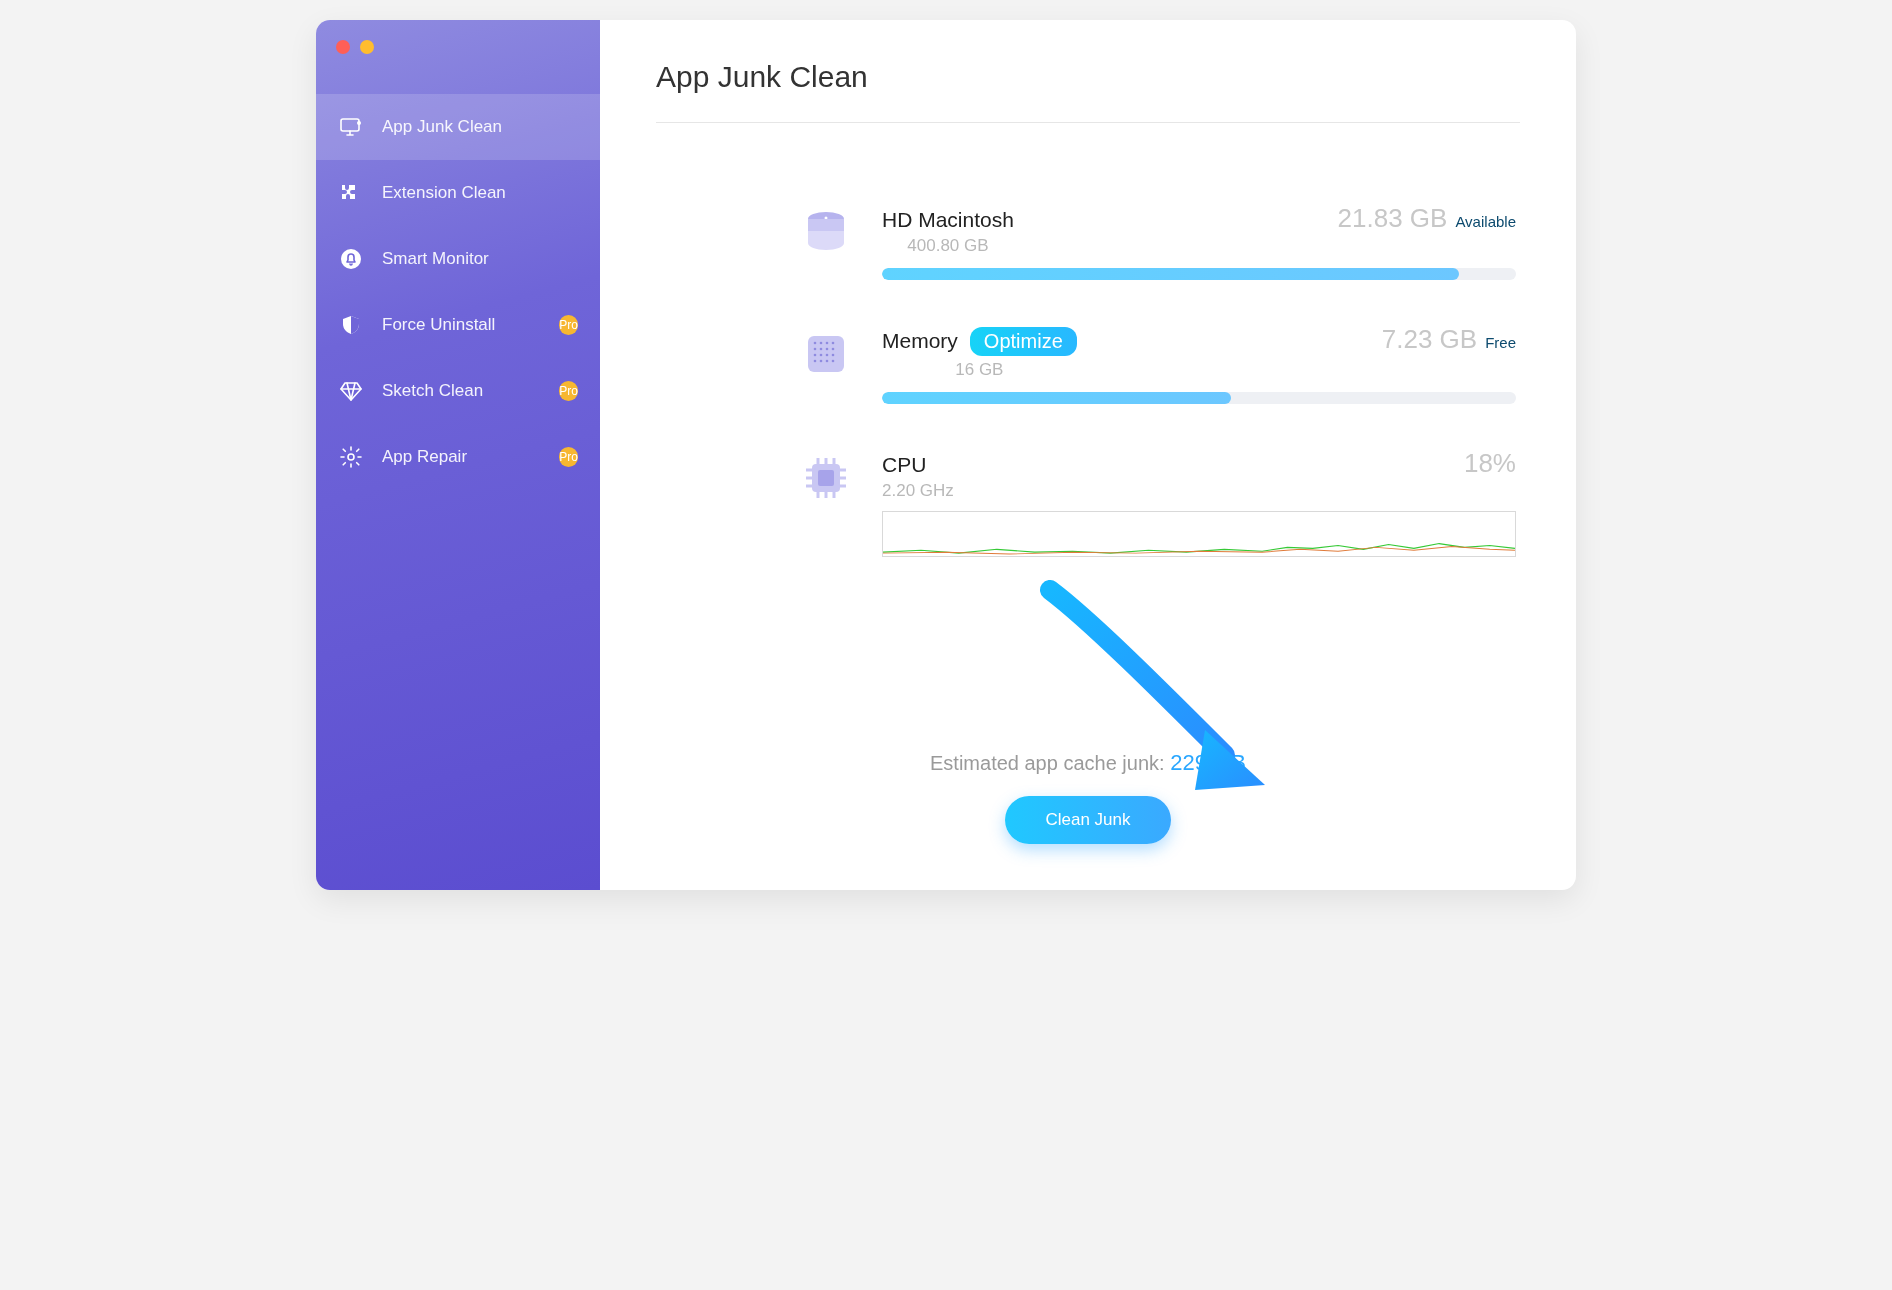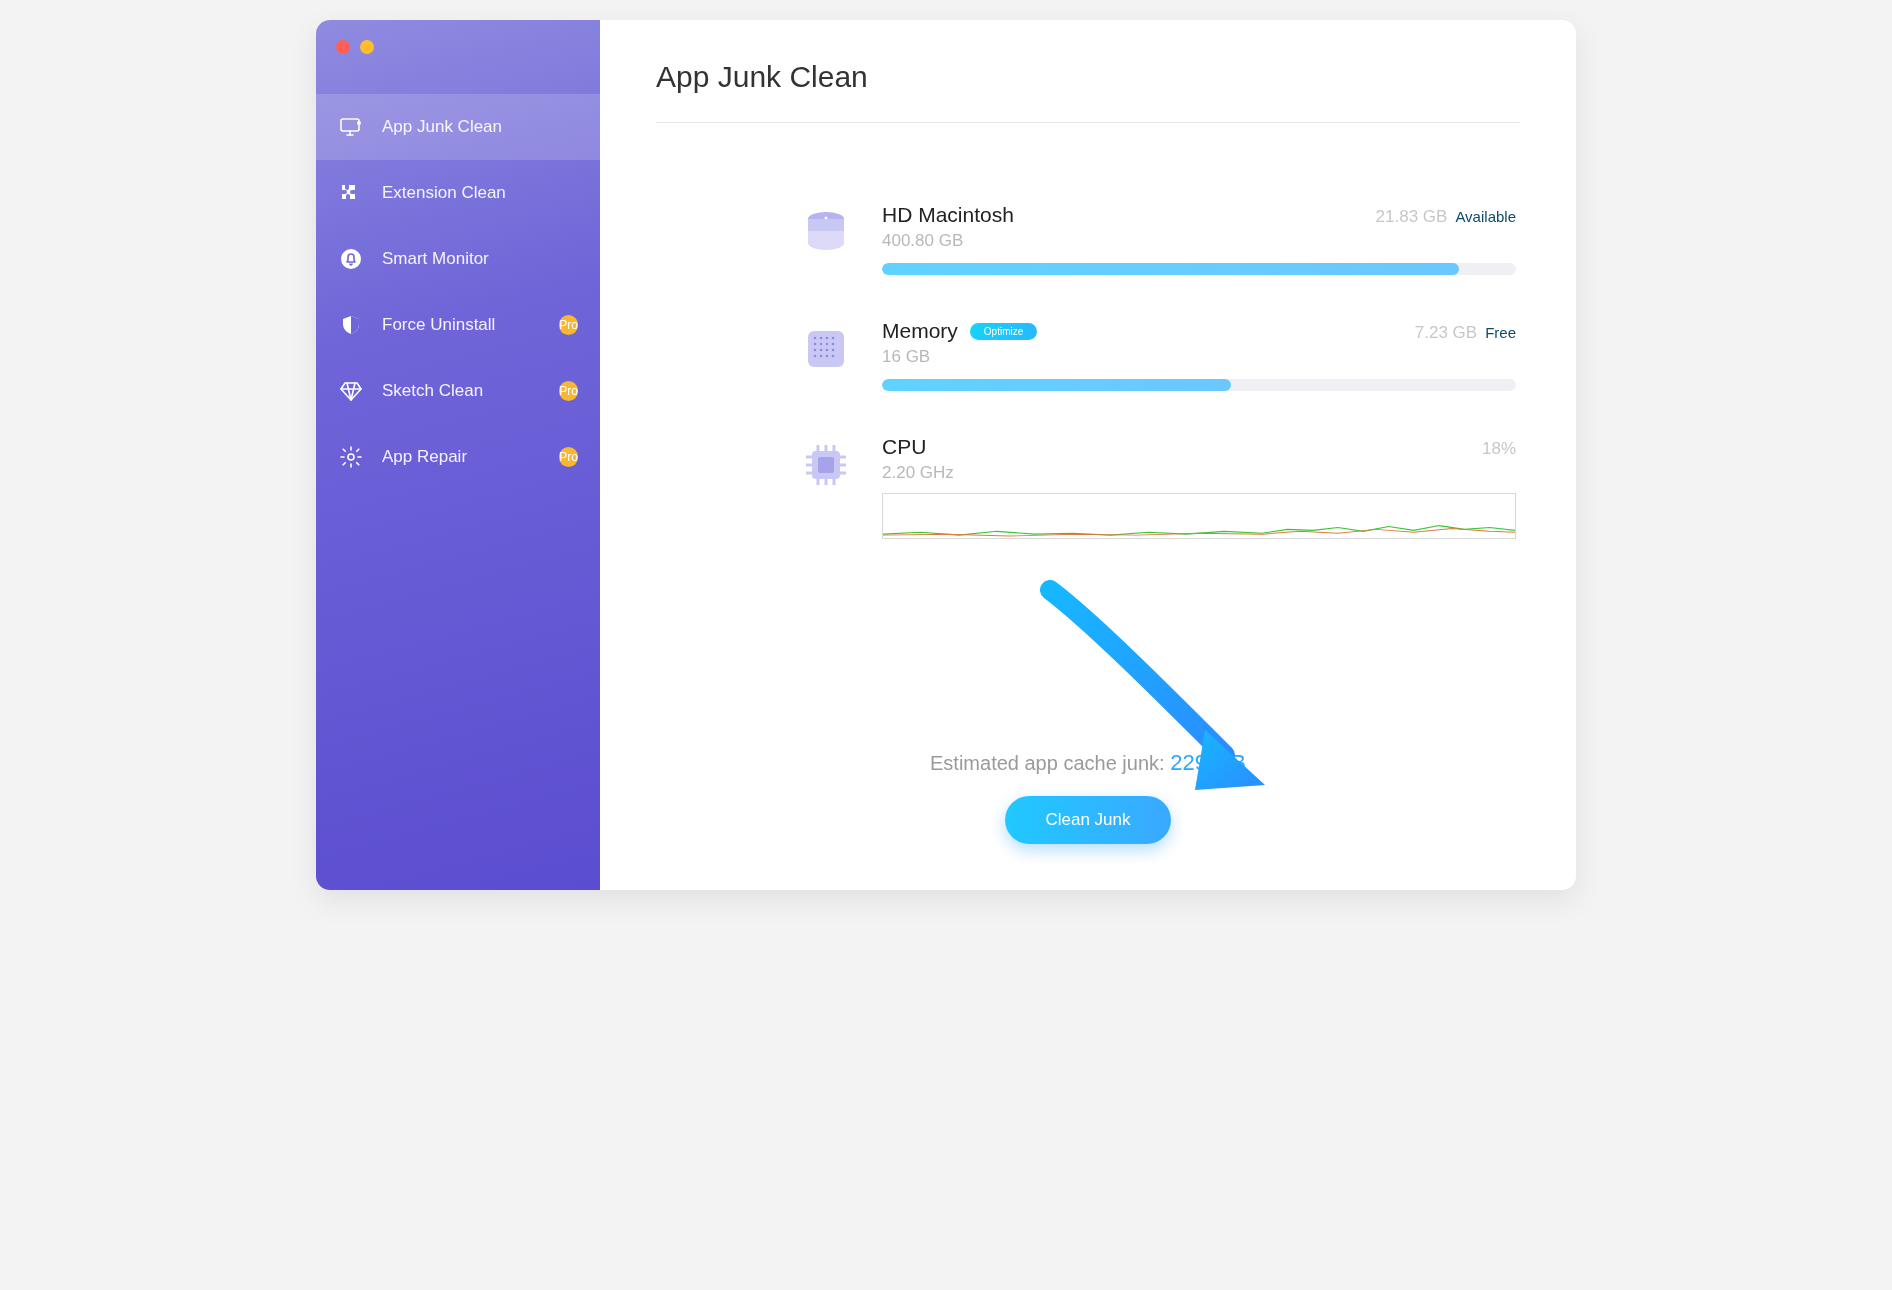--- a/index.html
+++ b/index.html
@@ -69,47 +69,47 @@
     position: relative;
   }
   .title {
     font-size: 30px;
     color:#333;
     font-weight:400;
     padding-bottom: 28px;
     border-bottom: 1px solid #e6e6e6;
   }
   .stats { margin-top: 80px; display:flex; flex-direction:column; gap:44px; width: 720px; margin-left: 140px;}
-  .stat-row { display:flex; gap:26px; align-items:flex-start; }
+  .stat-row { display:flex; gap:26px; align-items:flex-start;text-align:center; }
   .stat-icon { width:60px; height:60px; flex-shrink:0; display:flex; align-items:center; justify-content:center;}
   .stat-icon svg { width:56px; height:56px; }
   .stat-body { flex:1; }
   .stat-head { display:flex; align-items:baseline; justify-content:space-between; }
   .stat-name { font-size:21px; color:#222; font-weight:400; display:flex; align-items:center; gap:12px;}
   .stat-sub { font-size:17px; color:#b8b8b8; margin-top:4px; }
   .stat-right { display:flex; align-items:baseline; gap:8px; }
-  .stat-big { font-size:17px; color:#c7c7c7; font-weight:300; }
+  .stat-big { font-size:26px; color:#c7c7c7; font-weight:300; }
   .stat-small { font-size:15px; color:#0c4a6e; }
   .bar {
     margin-top:12px;
     height:12px;
     border-radius:6px;
     background:#eef0f4;
     overflow:hidden;
     position:relative;
   }
   .bar-fill {
     height:100%;
     border-radius:6px;
     background: linear-gradient(90deg,#5fd3ff 0%,#6cc7ff 100%);
   }
   .optimize-pill {
     background: linear-gradient(90deg,#17d3f7,#28b8ff);
     color:#fff;
-    font-size:10px;
+    font-size:20px;
     padding:3px 14px;
     border-radius: 12px;
     font-weight:400;
   }
   .cpu-graph {
     margin-top:10px;
     height:46px;
     border:1px solid #d9d9d9;
     background:#fff;
     position:relative;

